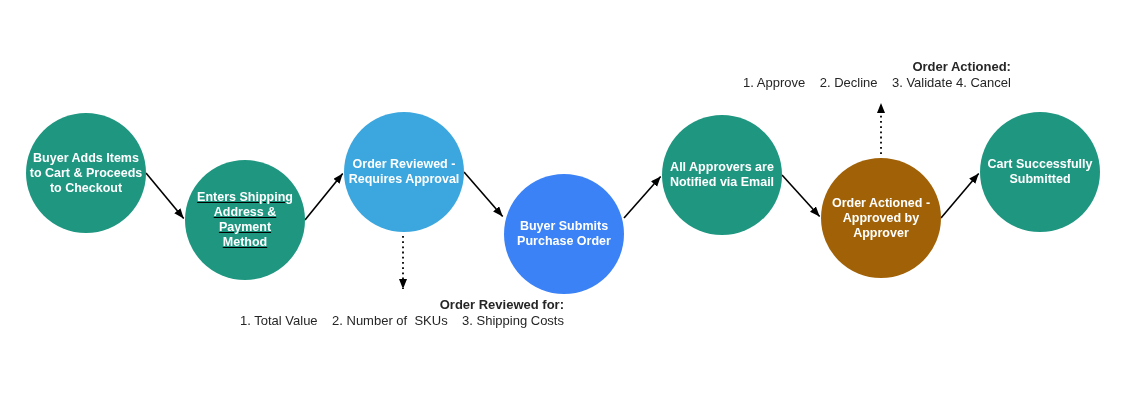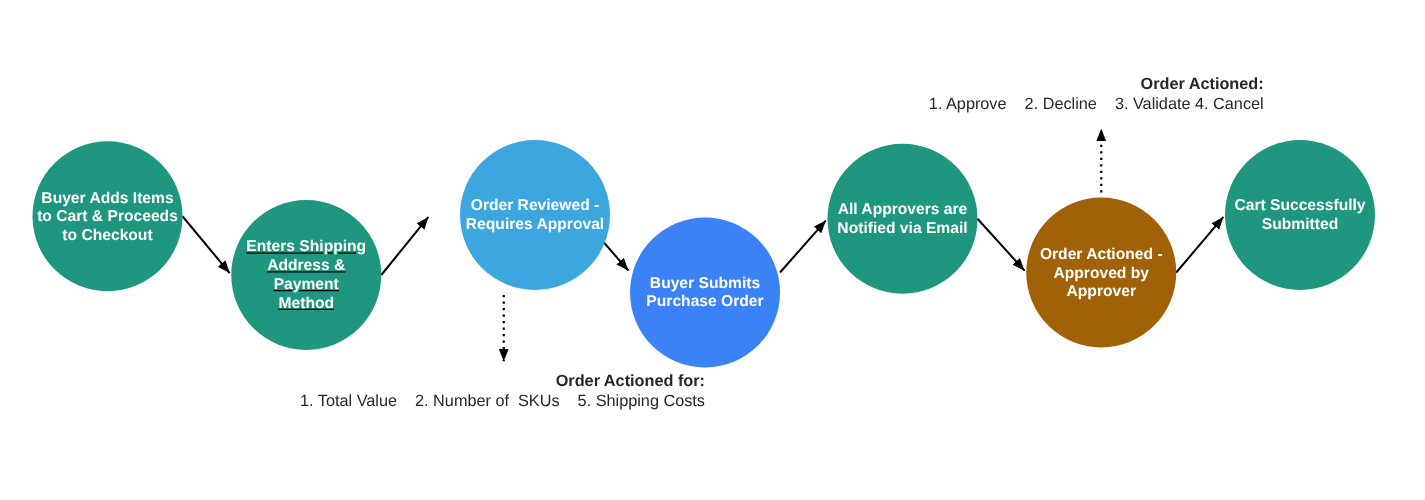--- a/index.html
+++ b/index.html
@@ -90,21 +90,21 @@
       <div class="node" style="left: 26px; top: 113px; width: 120px; height: 120px; background: rgb(30, 150, 128);">
         <div class="node-label">Buyer Adds Items
 to Cart &amp; Proceeds
 to Checkout</div>
       </div>
       <div class="node" style="left: 185px; top: 160px; width: 120px; height: 120px; background: rgb(30, 150, 128); text-decoration: underline;">
         <div class="node-label">Enters Shipping
 Address &amp; Payment
 Method</div>
       </div>
-      <div class="node" style="left: 344px; top: 112px; width: 120px; height: 120px; background: rgb(60, 167, 223); margin-left: 24px;">
+      <div class="node" style="left: 344px; top: 112px; width: 120px; height: 120px; background: rgb(60, 167, 223);">
         <div class="node-label">Order Reviewed -
 Requires Approval</div>
       </div>
       <div class="node" style="left: 504px; top: 174px; width: 120px; height: 120px; background: #3b82f6;">
         <div class="node-label">Buyer Submits
 Purchase Order</div>
       </div>
       <div class="node" style="left: 662px; top: 115px; width: 120px; height: 120px; background: rgb(30, 150, 128);">
         <div class="node-label">All Approvers are
 Notified via Email</div>
@@ -119,17 +119,17 @@
 Submitted</div>
       </div>
     </div>
 
   <div class="annotation" id="annotation-top" style="left: 877px; top: 59px;">
     <div class="ann-title">Order Actioned:</div>
     <div class="ann-items">1. Approve    2. Decline    3. Validate 4. Cancel</div>
   </div>
 
   <div class="annotation" id="annotation-bottom" style="left: 402px; top: 297px;">
-    <div class="ann-title">Order Actioned for:</div>
-    <div class="ann-items">1. Total Value    2. Number of  SKUs    5. Shipping Costs</div>
+    <div class="ann-title">Order Reviewed for:</div>
+    <div class="ann-items">1. Total Value    2. Number of  SKUs    3. Shipping Costs</div>
   </div>
 
 </div>
 
 </body></html>

